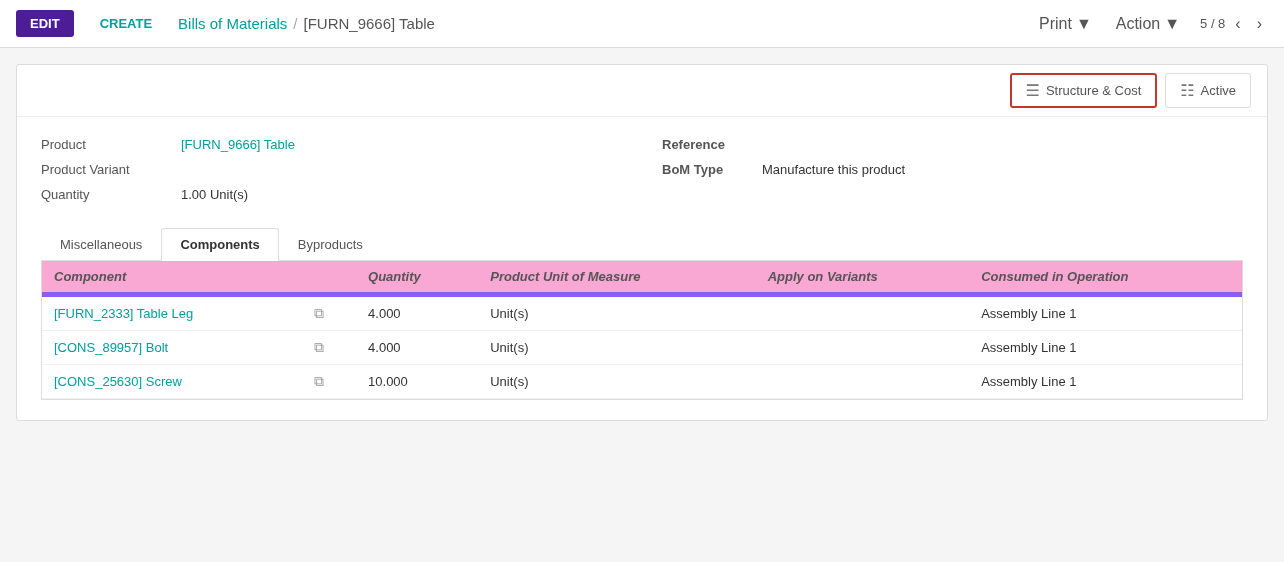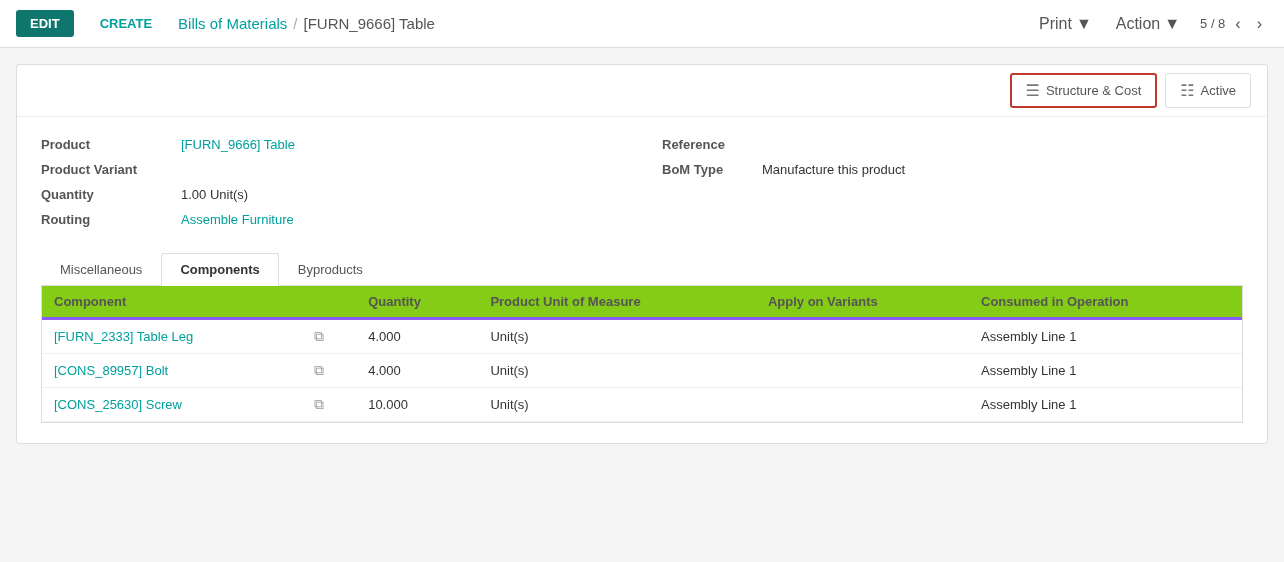--- a/index.html
+++ b/index.html
@@ -24,21 +24,21 @@
       font-weight: 500;
       color: #555;
     }
 
     .breadcrumb a {
       color: #00a09d;
       text-decoration: none;
     }
 
     .btn-edit {
-      background: #0f766e;
+      background: #4c1d95;
       color: #fff;
       border: none;
       padding: 6px 14px;
       border-radius: 3px;
       cursor: pointer;
       font-size: 13px;
       font-weight: bold;
     }
 
     .btn-create {
@@ -136,21 +136,21 @@
     }
 
     .form-row {
       display: flex;
       margin-bottom: 10px;
       align-items: baseline;
     }
 
     .form-label {
       width: 140px;
-      font-weight: bold;
+      font-weight: normal;
       color: #555;
       font-size: 13px;
       flex-shrink: 0;
     }
 
     .form-value {
       color: #00a09d;
       font-size: 13px;
     }
 
@@ -222,22 +222,23 @@
       border-top: none;
     }
 
     table {
       width: 100%;
       border-collapse: collapse;
       font-size: 13px;
     }
 
     thead tr {
-      background: #84cc16;
-      border-bottom: 3px solid #8b5cf6;
+      background: #f9a8d4;
+      border-bottom: 5px solid #8b5cf6;
+      font-style: italic;
     }
 
     thead th {
       padding: 8px 12px;
       text-align: left;
       font-weight: bold;
       color: #555;
     }
 
     tbody tr {
@@ -315,24 +316,20 @@
             <span class="form-label">Product</span>
             <span class="form-value">[FURN_9666] Table</span>
           </div>
           <div class="form-row">
             <span class="form-label">Product Variant</span>
             <span class="form-value plain"></span>
           </div>
           <div class="form-row">
             <span class="form-label">Quantity</span>
             <span class="form-value plain">1.00 Unit(s)</span>
-          </div>
-          <div class="form-row">
-            <span class="form-label">Routing</span>
-            <span class="form-value">Assemble Furniture</span>
           </div>
         </div>
 
         <div class="right-col">
           <div class="right-row">
             <span class="right-label">Reference</span>
             <span class="right-value"></span>
           </div>
           <div class="right-row">
             <span class="right-label">BoM Type</span>

